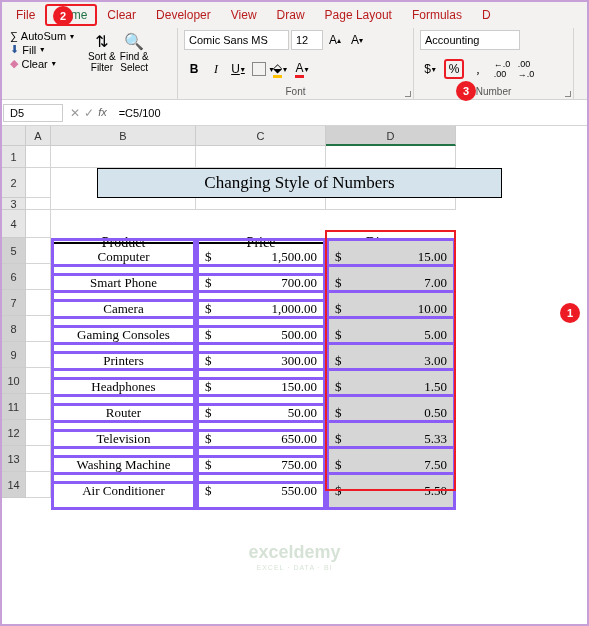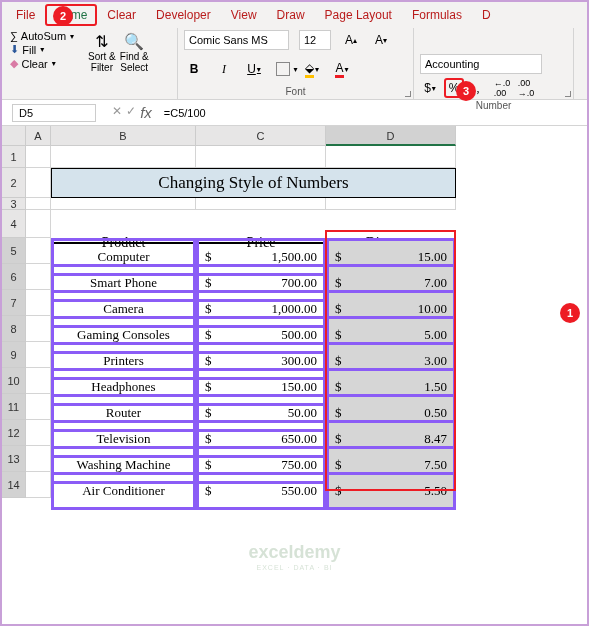--- a/index.html
+++ b/index.html
@@ -11,37 +11,37 @@
     .menu-item.active { border-bottom: 2px solid #217346; color: #217346; font-weight: 500; }
     .menu-item.highlighted { border: 2px solid #ed1c24; border-radius: 3px; padding: 2px 8px; }
     
     
     .ribbon { background: #f3f2f1; height: 72px; display: flex; border-bottom: 1px solid #d4d4d4; }
     .ribbon-group { border-right: 1px solid #d4d4d4; padding: 2px 6px; display: flex; flex-direction: column; justify-content: space-between; position: relative; }
     .ribbon-group-label { font-size: 10px; text-align: center; color: #555; padding-top: 2px; }
     .ribbon-content { display: flex; flex-direction: column; gap: 1px; }
     .ribbon-btn { display: flex; align-items: center; gap: 3px; padding: 0 2px; font-size: 11px; cursor: pointer; white-space: nowrap; }
     .ribbon-vert { display: flex; height: 100%; }
-    .ribbon-row { display: flex; align-items: center; gap: 10px; }
+    .ribbon-row { display: flex; align-items: center; gap: 2px; }
     .font-select { font-size: 11px; border: 1px solid #ccc; height: 20px; padding: 0 4px; background: #fff; }
     .font-select.name { width: 105px; }
     .font-select.size { width: 32px; }
     .font-btn { width: 20px; height: 20px; display: inline-flex; align-items: center; justify-content: center; cursor: pointer; font-size: 12px; }
     .bold { font-weight: bold; }
     .italic { font-style: italic; font-family: serif; }
     .underline { text-decoration: underline; }
     .dropdown-arrow { font-size: 8px; margin-left: 1px; }
-    .number-format-select { width: 122px; margin-top: 24px; }
+    .number-format-select { width: 100px; }
     .highlighted-box { border: 2px solid #ed1c24; border-radius: 3px; }
     
     
     .cell-bar { display: flex; align-items: center; height: 26px; background: #fff; border-bottom: 1px solid #d4d4d4; }
-    .cell-ref { width: 84px; border: 1px solid #ccc; padding: 2px 6px; font-size: 11px; margin: 10px; }
+    .cell-ref { width: 60px; border: 1px solid #ccc; padding: 2px 6px; font-size: 11px; margin: 1px; }
     .formula-controls { display: flex; gap: 4px; padding: 0 6px; }
-    .fx-label { font-style: italic; font-size: 15px; color: #666; }
+    .fx-label { font-style: italic; font-size: 11px; color: #666; }
     .formula-input { flex: 1; padding: 2px 6px; font-size: 11px; border: none; }
     
     
     .grid-area { position: relative; }
     .col-headers { display: flex; height: 20px; }
     .corner-cell { width: 24px; background: #e7e6e6; border-right: 1px solid #ccc; border-bottom: 1px solid #ccc; }
     .col-header { background: #e7e6e6; border-right: 1px solid #ccc; border-bottom: 1px solid #ccc; text-align: center; font-size: 11px; line-height: 20px; color: #333; }
     .col-A { width: 25px; }
     .col-B { width: 145px; }
     .col-C { width: 130px; }
@@ -51,21 +51,21 @@
     .row-header { width: 24px; background: #e7e6e6; border-right: 1px solid #ccc; border-bottom: 1px solid #ccc; text-align: center; font-size: 11px; color: #333; display: flex; align-items: center; justify-content: center; }
     .row-header.sel { background: #d2d2d2; }
     .cell { border-right: 1px solid #d4d4d4; border-bottom: 1px solid #d4d4d4; position: relative; }
     
     .r1 { height: 22px; }
     .r2 { height: 30px; }
     .r3 { height: 12px; }
     .r4 { height: 28px; }
     .rd { height: 26px; }
     
-    .title-cell { background: #d5e3ec; font-family: 'Comic Sans MS', cursive; font-size: 17px; text-align: center; border: 1px solid #000; display: flex; align-items: center; justify-content: center; }
+    .title-cell { background: #d5e3ec; font-family: 'Comic Sans MS', cursive; font-size: 17px; text-align: center; border: 1px solid #000; display: flex; align-items: center; justify-content: center; margin-left: 46px; }
     .header-cell { background: #c6d9b2; font-family: 'Comic Sans MS', cursive; font-size: 14px; text-align: center; border: 1px solid #000; display: flex; align-items: center; justify-content: center; margin-top: 32px; }
     .data-cell { font-family: 'Comic Sans MS', cursive; font-size: 13px; border: 3px solid #8b5cf6; display: flex; align-items: center; padding: 16px 6px; }
     .data-cell.center { justify-content: center; }
     .data-cell.acct { justify-content: space-between; }
     .data-cell.disc { background: #d6d6d6; }
     
     .discount-col-highlight { position: absolute; border: 2px solid #ed1c24; pointer-events: none; }
     .col-D-header.sel { background: #d2d2d2; border-bottom: 2px solid #217346; }
     
     .callout { position: absolute; width: 20px; height: 20px; background: #ed1c24; border-radius: 50%; color: #fff; font-size: 11px; font-weight: bold; display: flex; align-items: center; justify-content: center; }
@@ -317,21 +317,21 @@
       <div class="row rd">
         <div class="row-header sel">12</div>
         <div class="cell col-A"></div>
         <div class="data-cell center col-B">Television</div>
         <div class="data-cell acct col-C">
           <span>$</span>
           <span>650.00</span>
         </div>
         <div class="data-cell acct disc col-D">
           <span>$</span>
-          <span>8.47</span>
+          <span>5.33</span>
         </div>
       </div>
       <div class="row rd">
         <div class="row-header sel">13</div>
         <div class="cell col-A"></div>
         <div class="data-cell center col-B">Washing Machine</div>
         <div class="data-cell acct col-C">
           <span>$</span>
           <span>750.00</span>
         </div>

